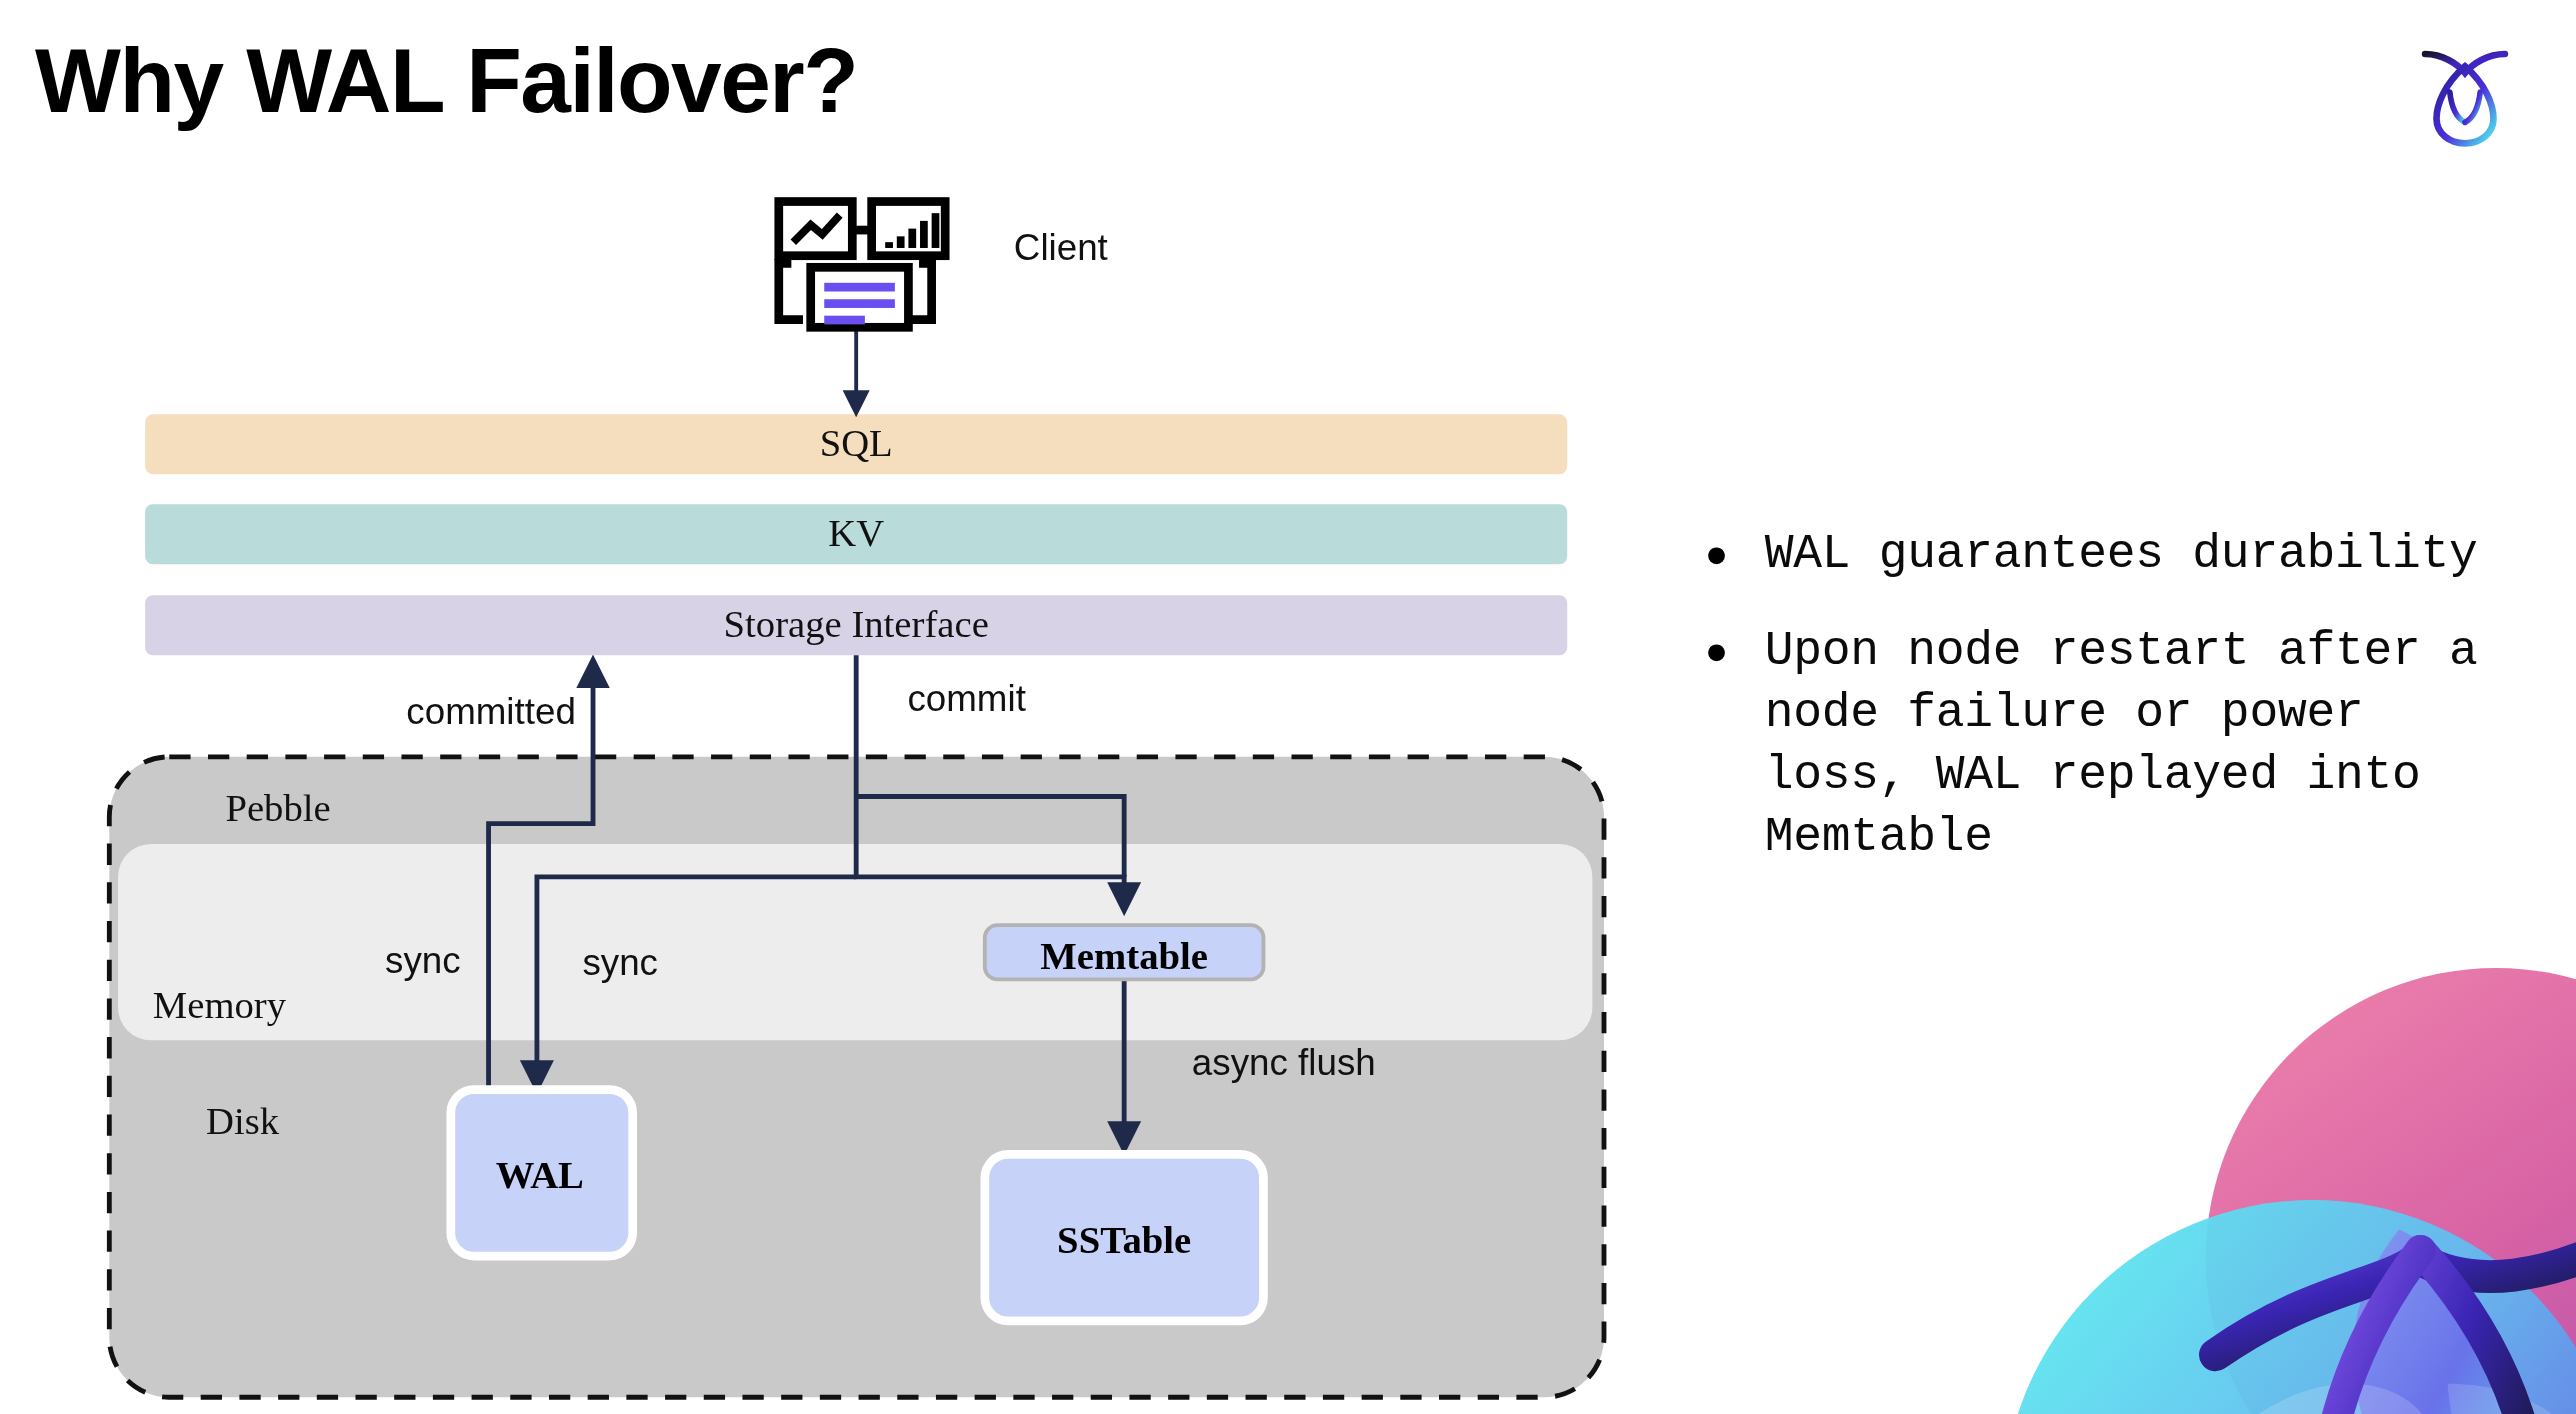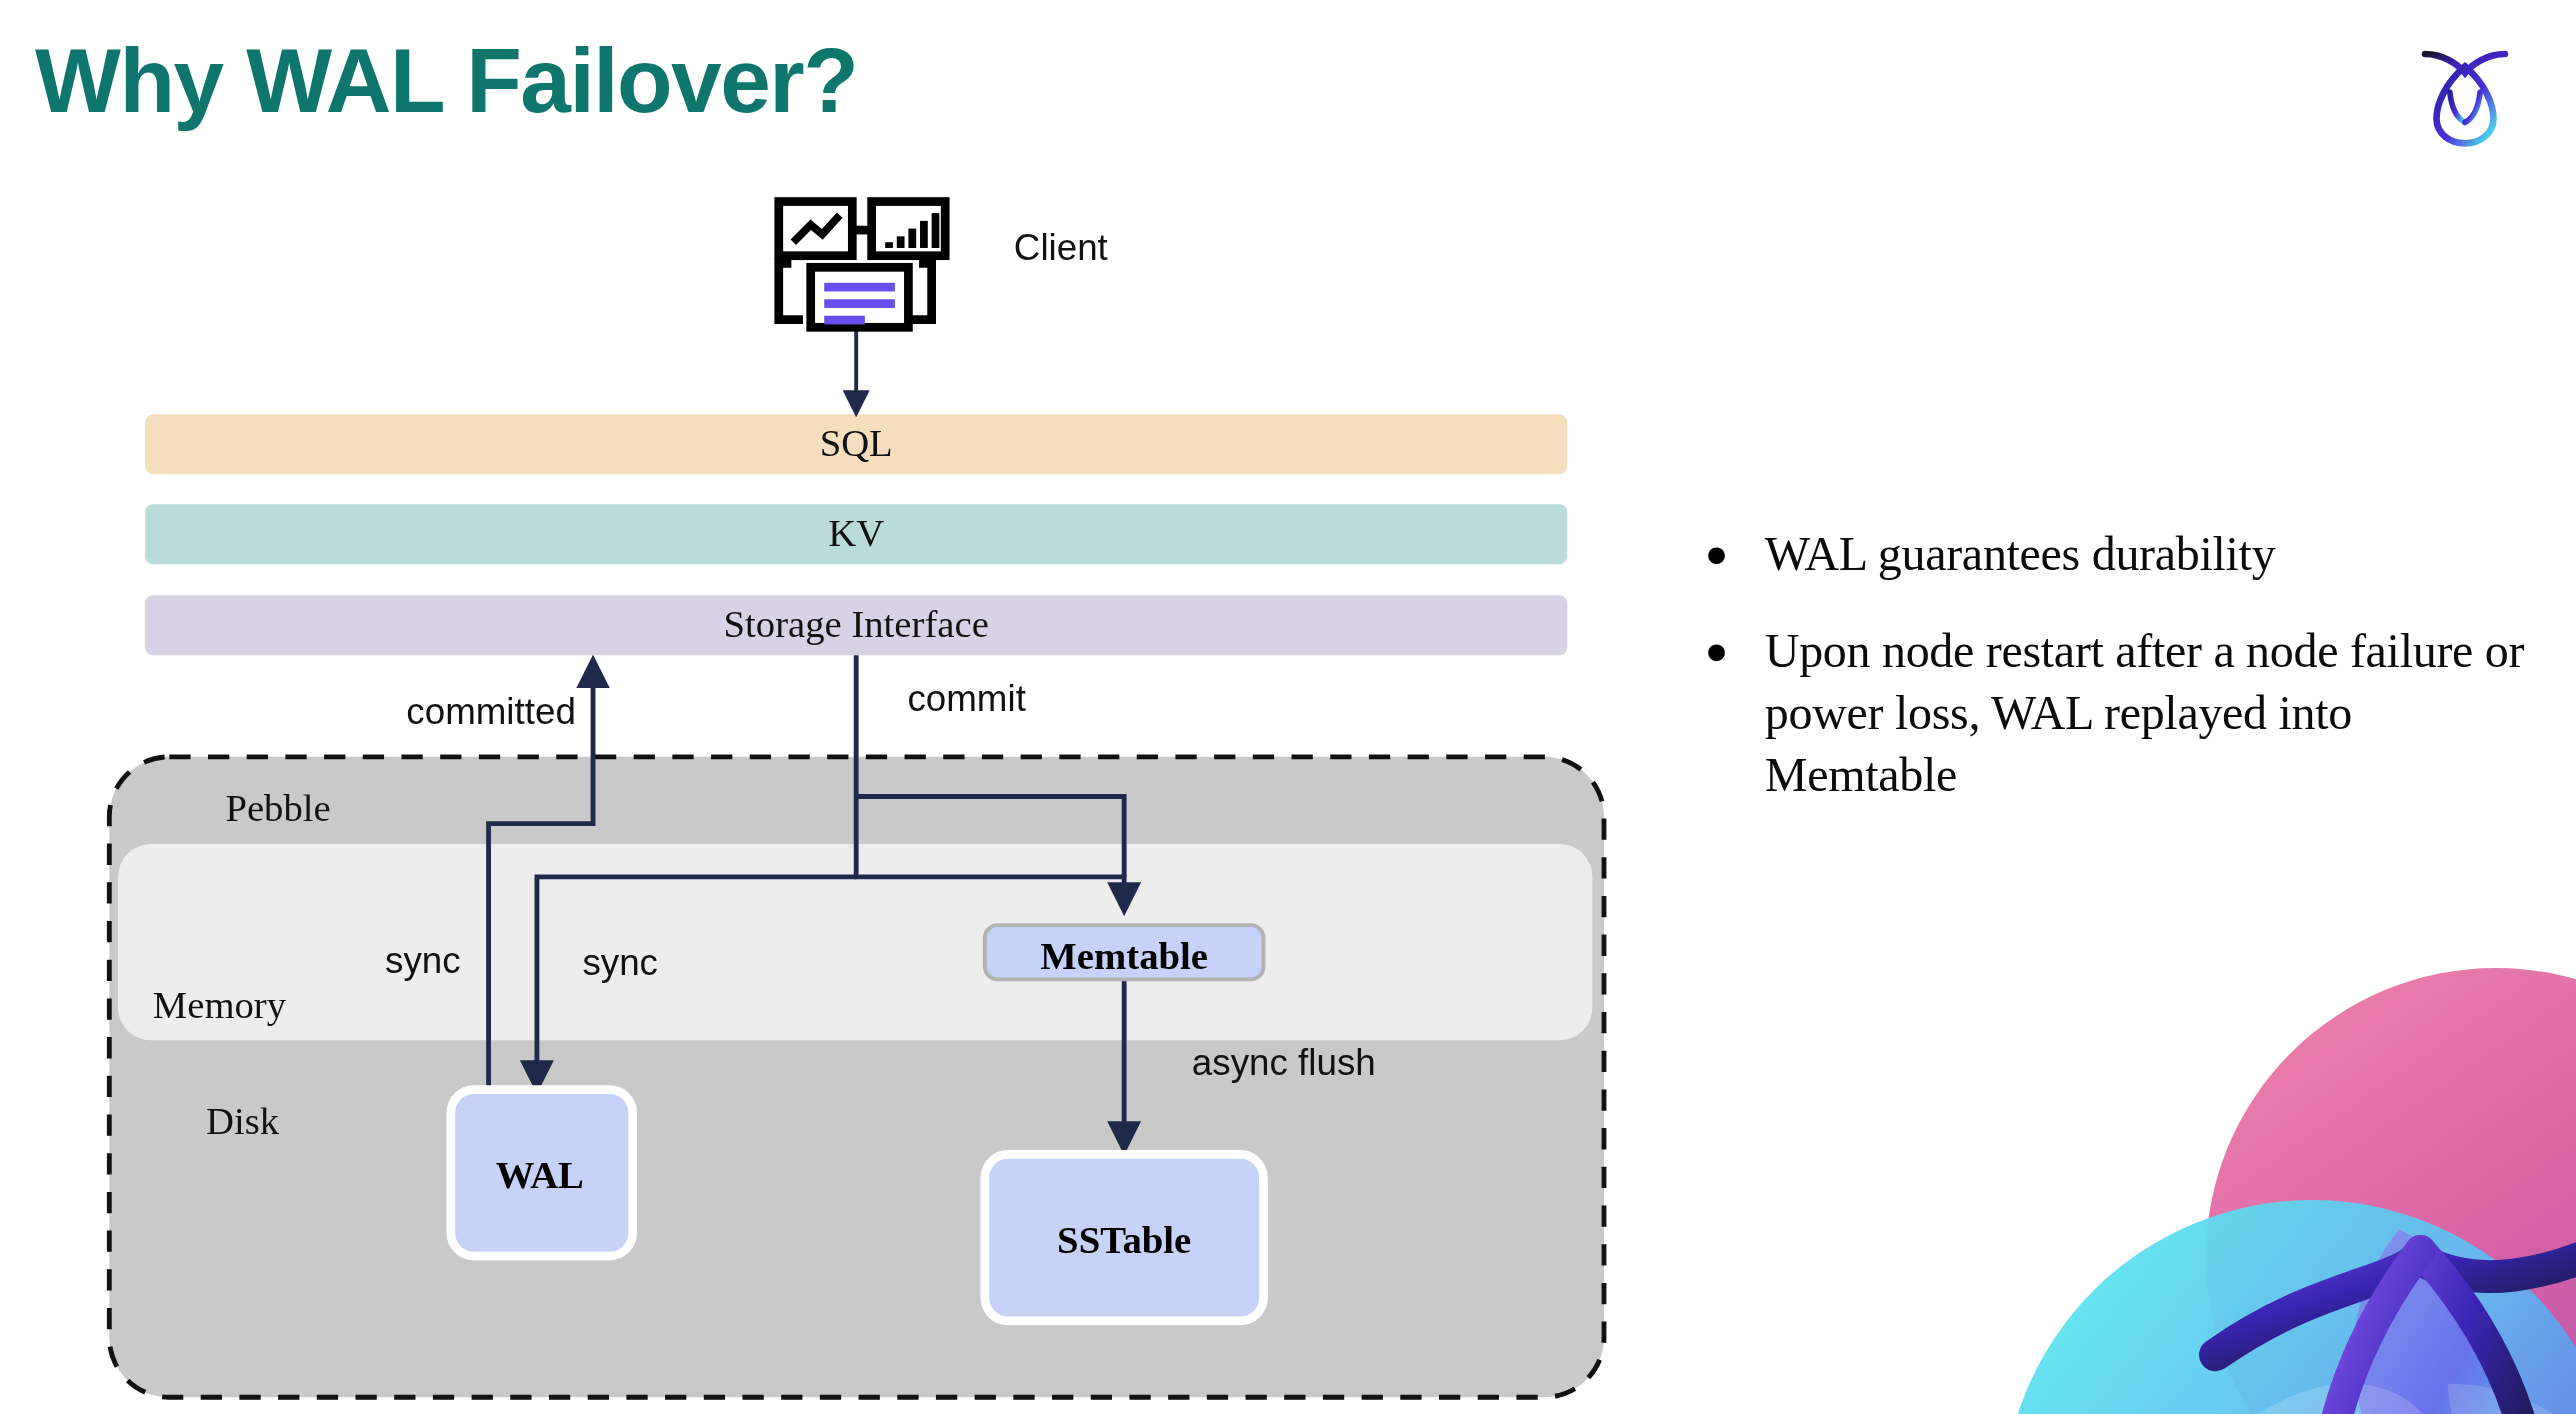--- a/index.html
+++ b/index.html
@@ -13,21 +13,21 @@
   }
 
   
   #slide-title {
     position: absolute;
     left: 35px; top: 35px;
     font-family: "Liberation Sans", sans-serif;
     font-size: 91px;
     font-weight: 800;
     letter-spacing: -1.5px;
-    color: #0f766e;
+    color: #000000;
     white-space: nowrap;
     line-height: 1.0;
   }
 
   
   #brand-logo {
     position: absolute;
     left: 2408px; top: 35px;
     width: 114px; height: 114px;
   }
@@ -62,21 +62,21 @@
     flex: 0 0 auto;
     width: 60px;
     font-size: 39px;
     line-height: 62px;
     color: #000;
     text-align: left;
     padding-left: 5.8px;
   }
   .bullet-text {
     flex: 1 1 auto;
-    font-family: Liberation Serif, serif;
+    font-family: Liberation Mono, monospace;
     font-size: 48px;
     line-height: 62px;
     color: #0b0b0b;
     font-weight: 400;
     letter-spacing: -0.3px;
   }
 
   
   .dlabel { font-family: "Liberation Serif", serif; fill: #111111; }
   .dlabel-sans { font-family: "Liberation Sans", sans-serif; fill: #111111; }

